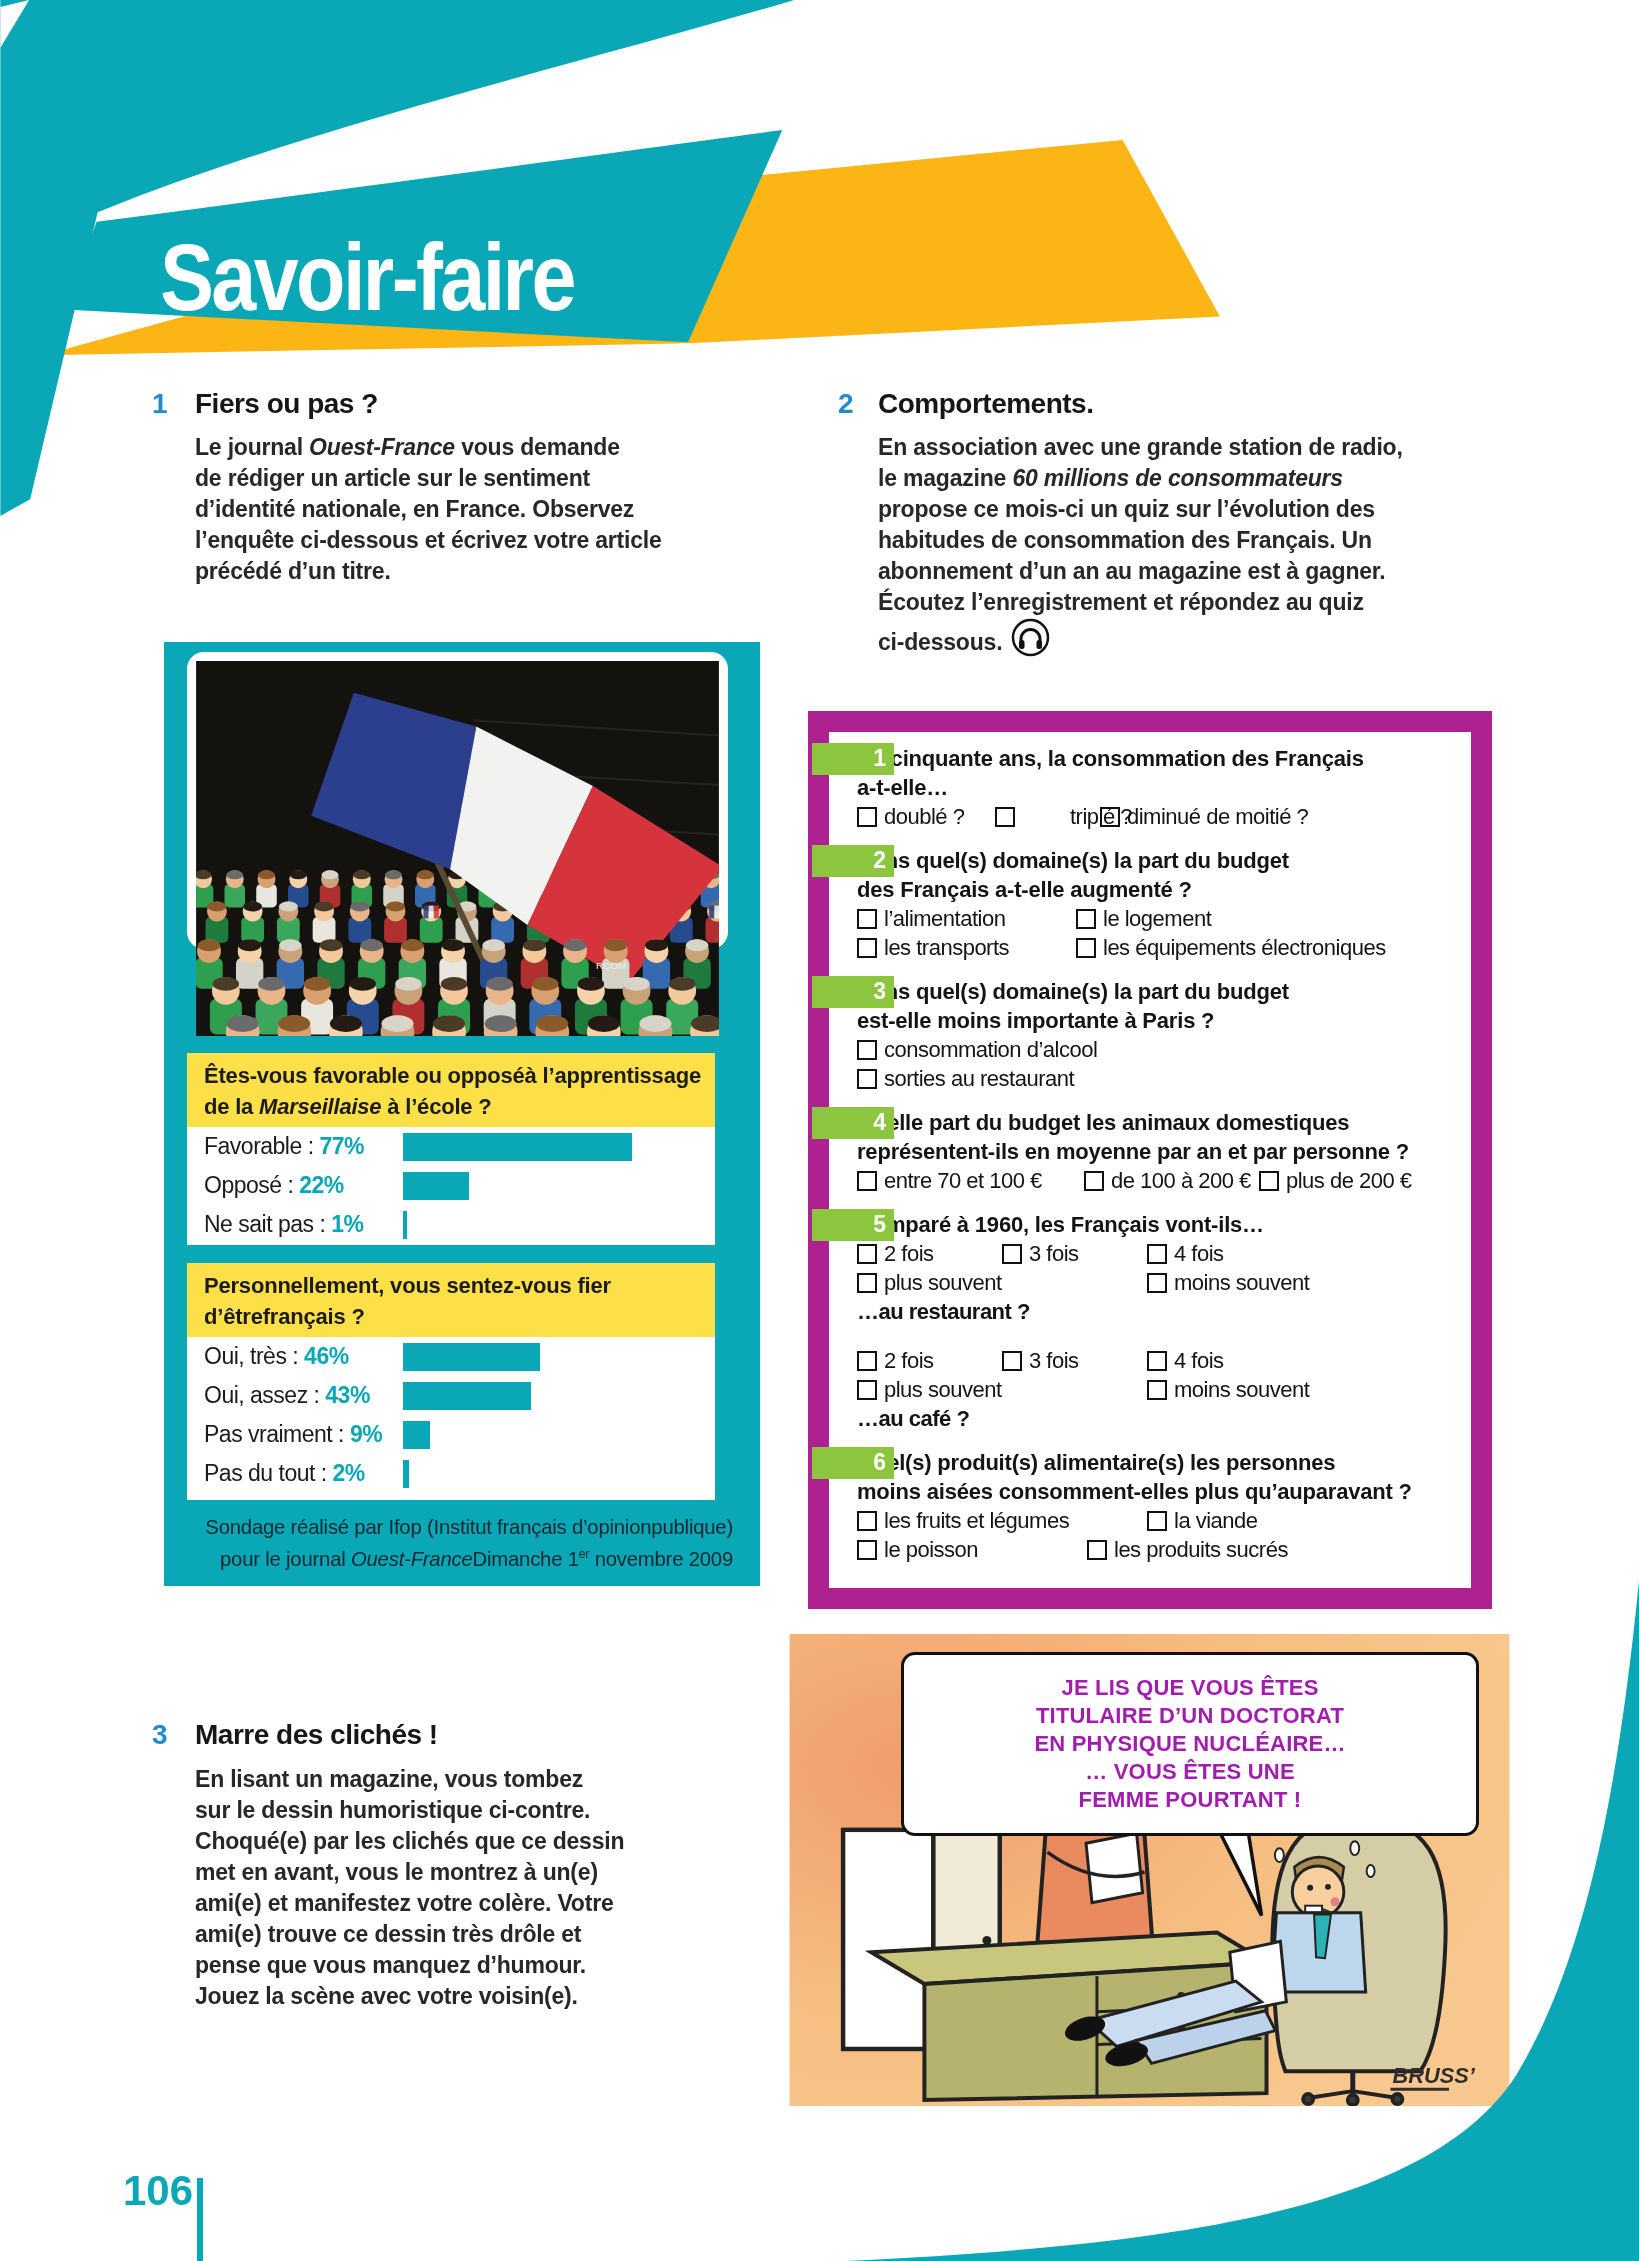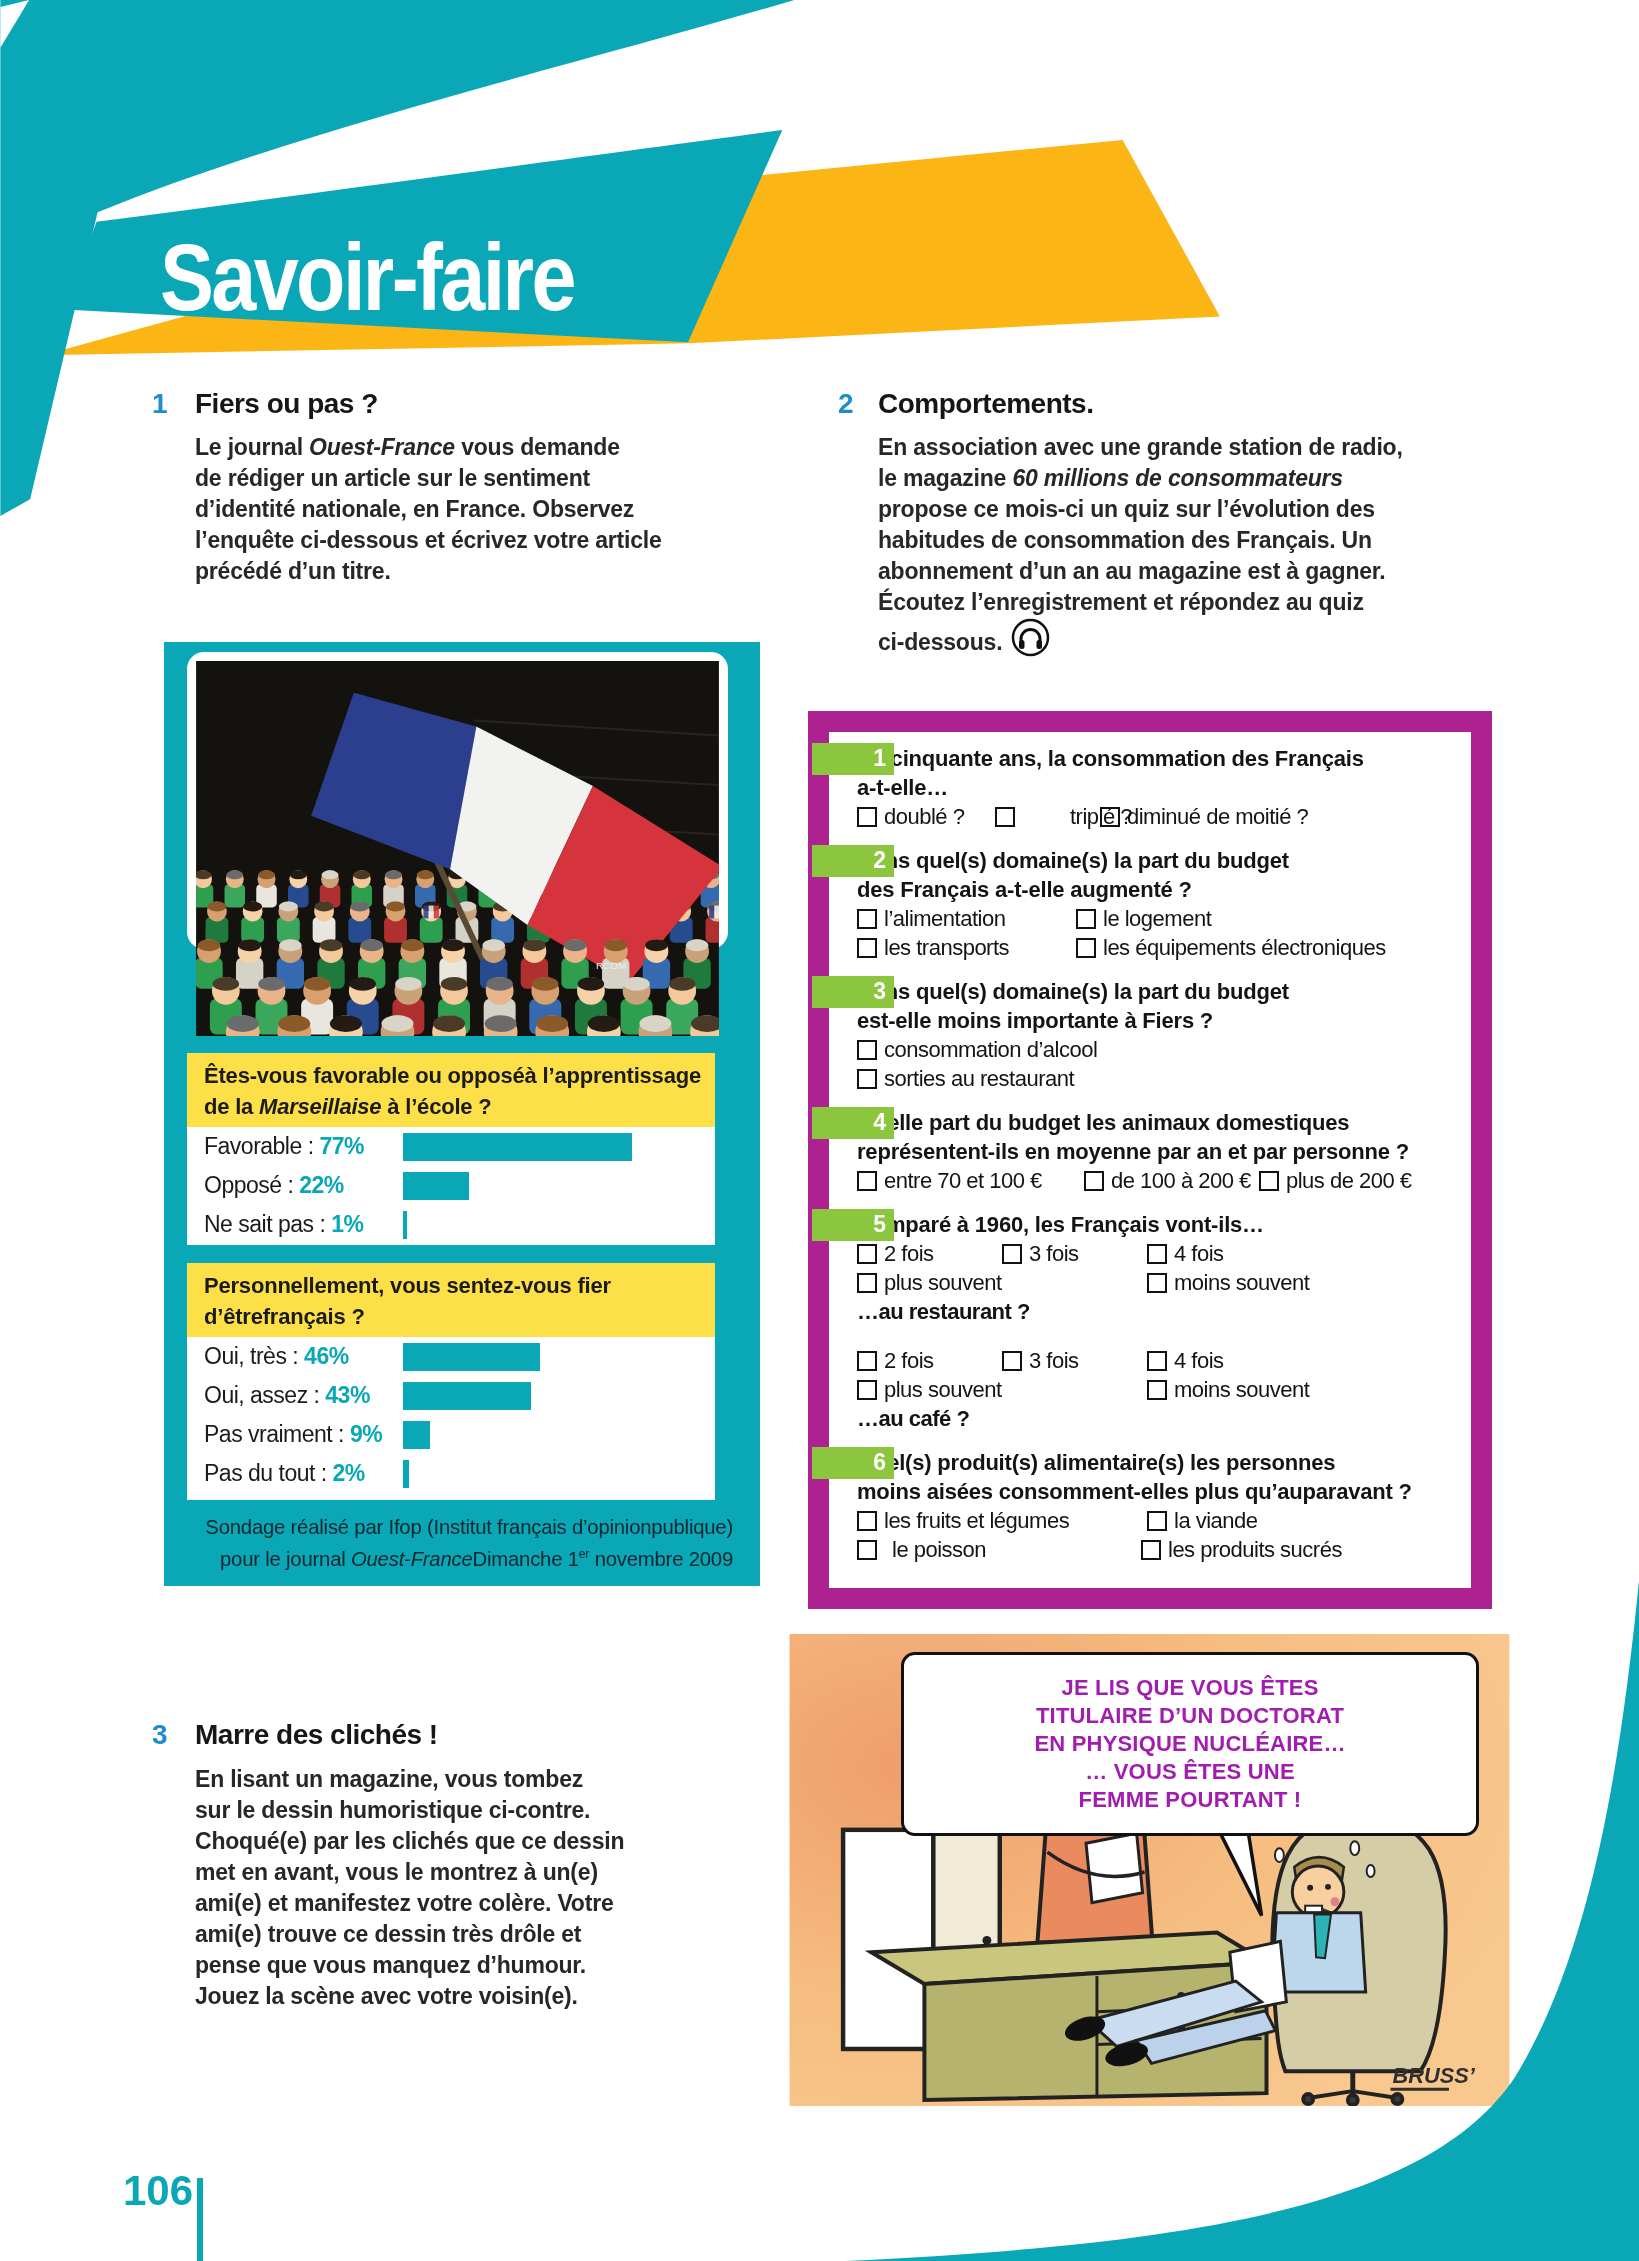--- a/index.html
+++ b/index.html
@@ -415,21 +415,21 @@
               <span class="cb"></span>
               <span>les équipements électroniques</span>
             </span>
           </div>
         </div>
         <div class="q">
           <div class="q-tab">
             <span>3</span>
           </div>
           <div class="q-title">Dans quel(s) domaine(s) la part du budget</div>
-          <div class="q-title">est-elle moins importante à Fiers ?</div>
+          <div class="q-title">est-elle moins importante à Paris ?</div>
           <div class="optrow">
             <span class="opt">
               <span class="cb"></span>
               <span>consommation d’alcool</span>
             </span>
           </div>
           <div class="optrow">
             <span class="opt">
               <span class="cb"></span>
               <span>sorties au restaurant</span>
@@ -524,21 +524,21 @@
             <span class="opt" style="width: 290px;">
               <span class="cb"></span>
               <span>les fruits et légumes</span>
             </span>
             <span class="opt">
               <span class="cb"></span>
               <span>la viande</span>
             </span>
           </div>
           <div class="optrow">
-            <span class="opt" style="width: 284px; gap: 8px;">
+            <span class="opt" style="width: 230px;">
               <span class="cb"></span>
               <span>le poisson</span>
             </span>
             <span class="opt">
               <span class="cb"></span>
               <span>les produits sucrés</span>
             </span>
           </div>
         </div>
       </div>

